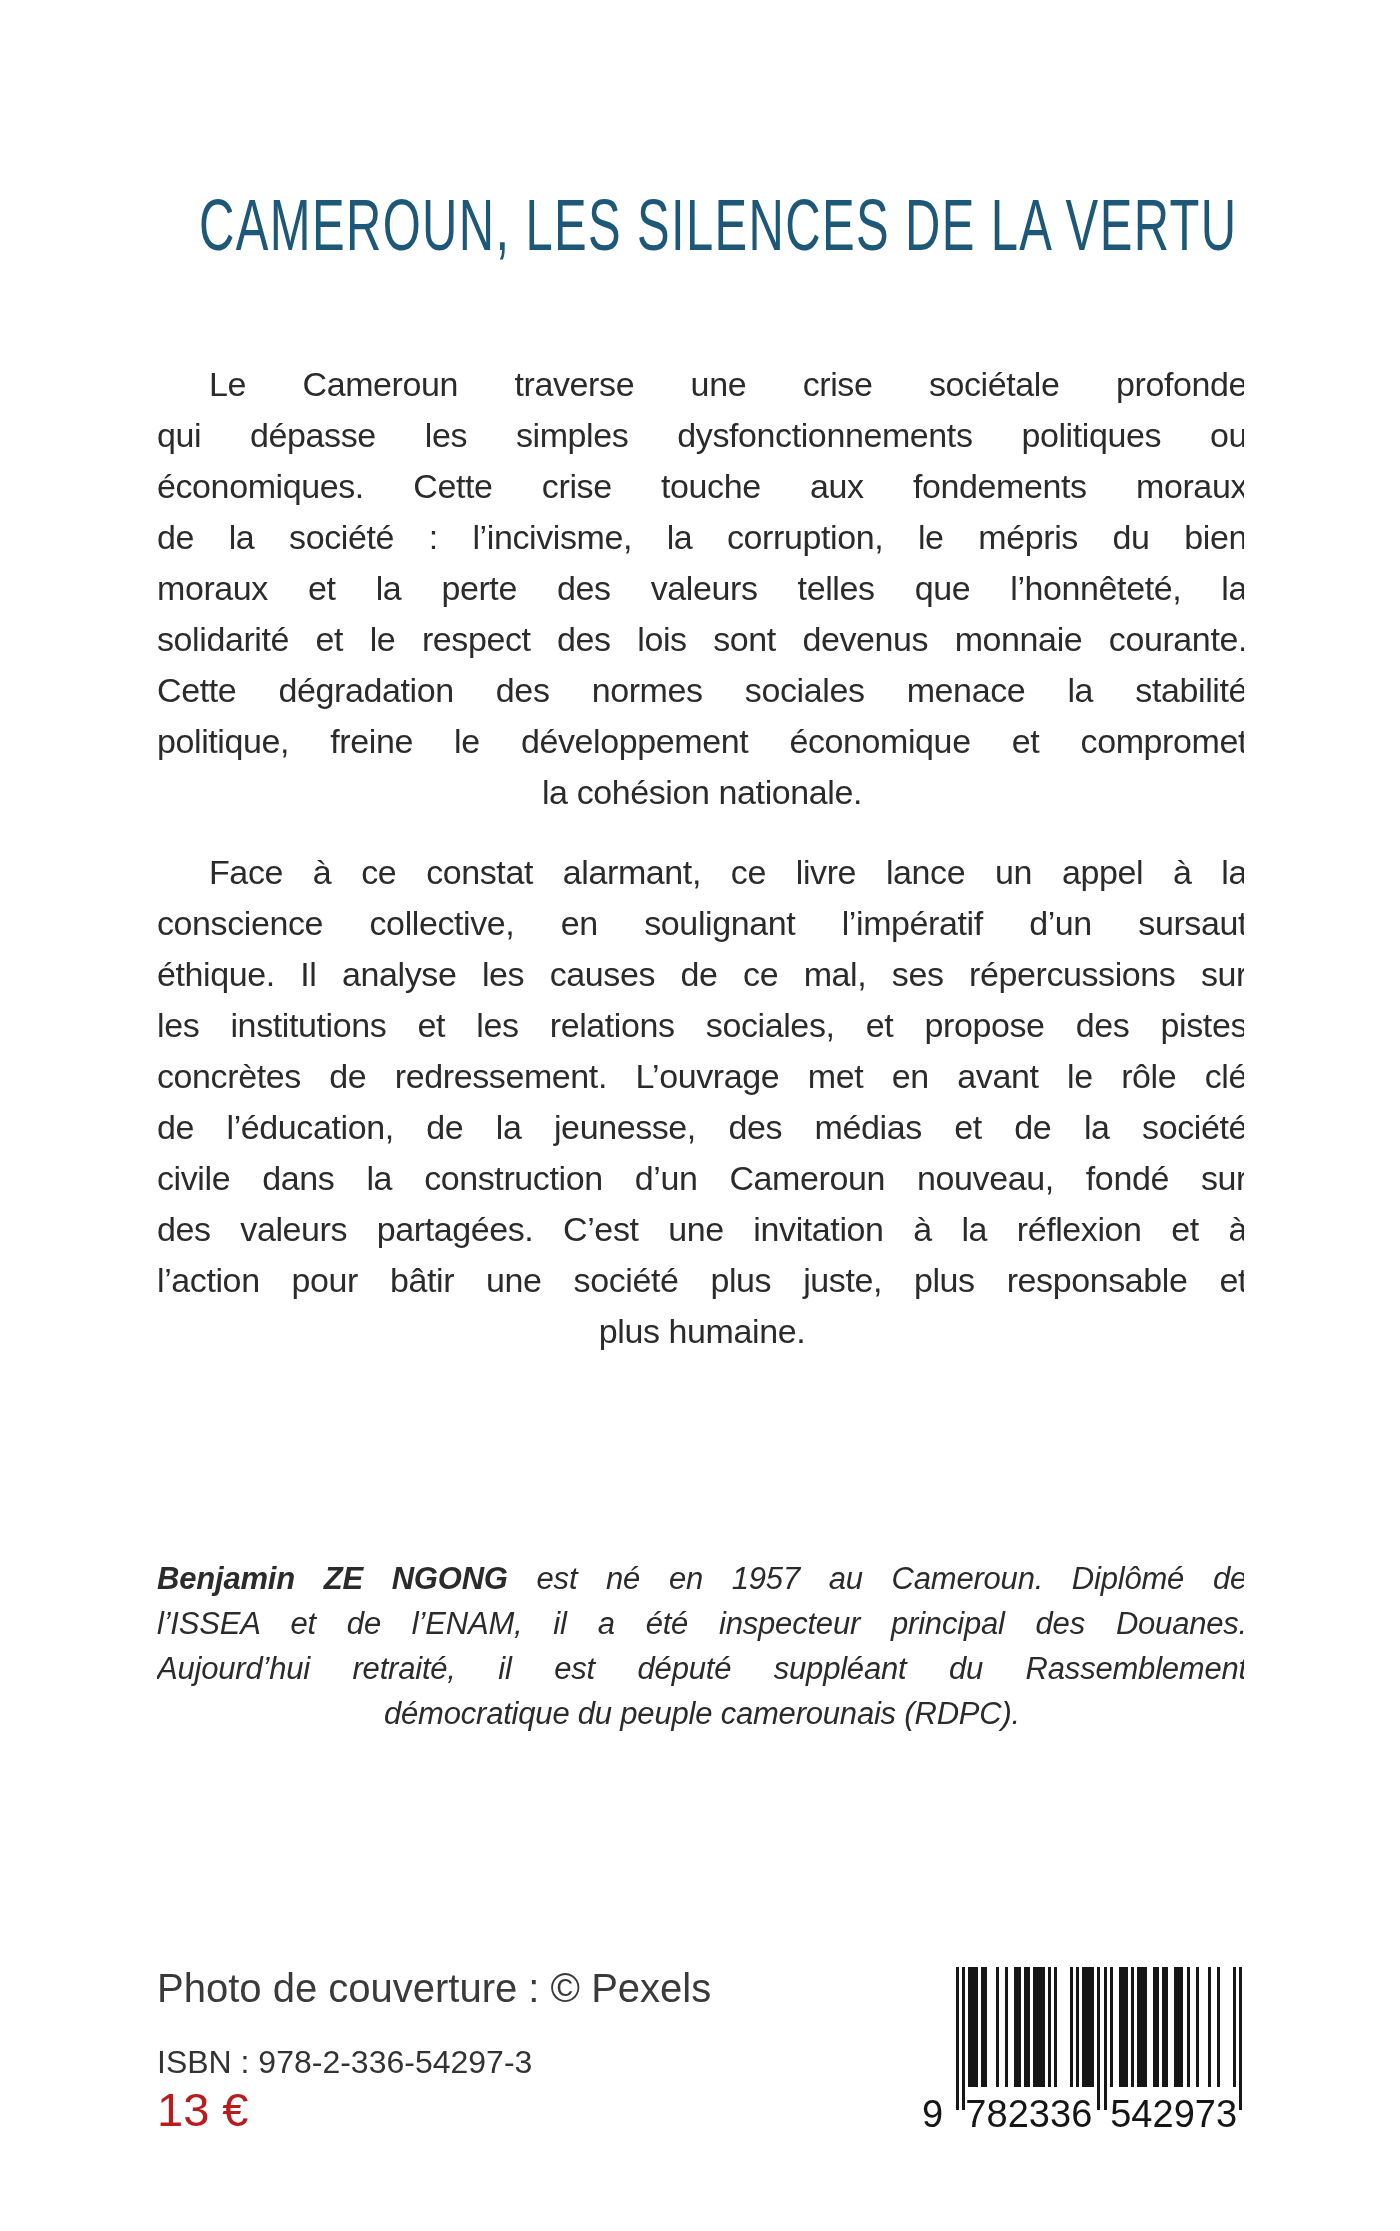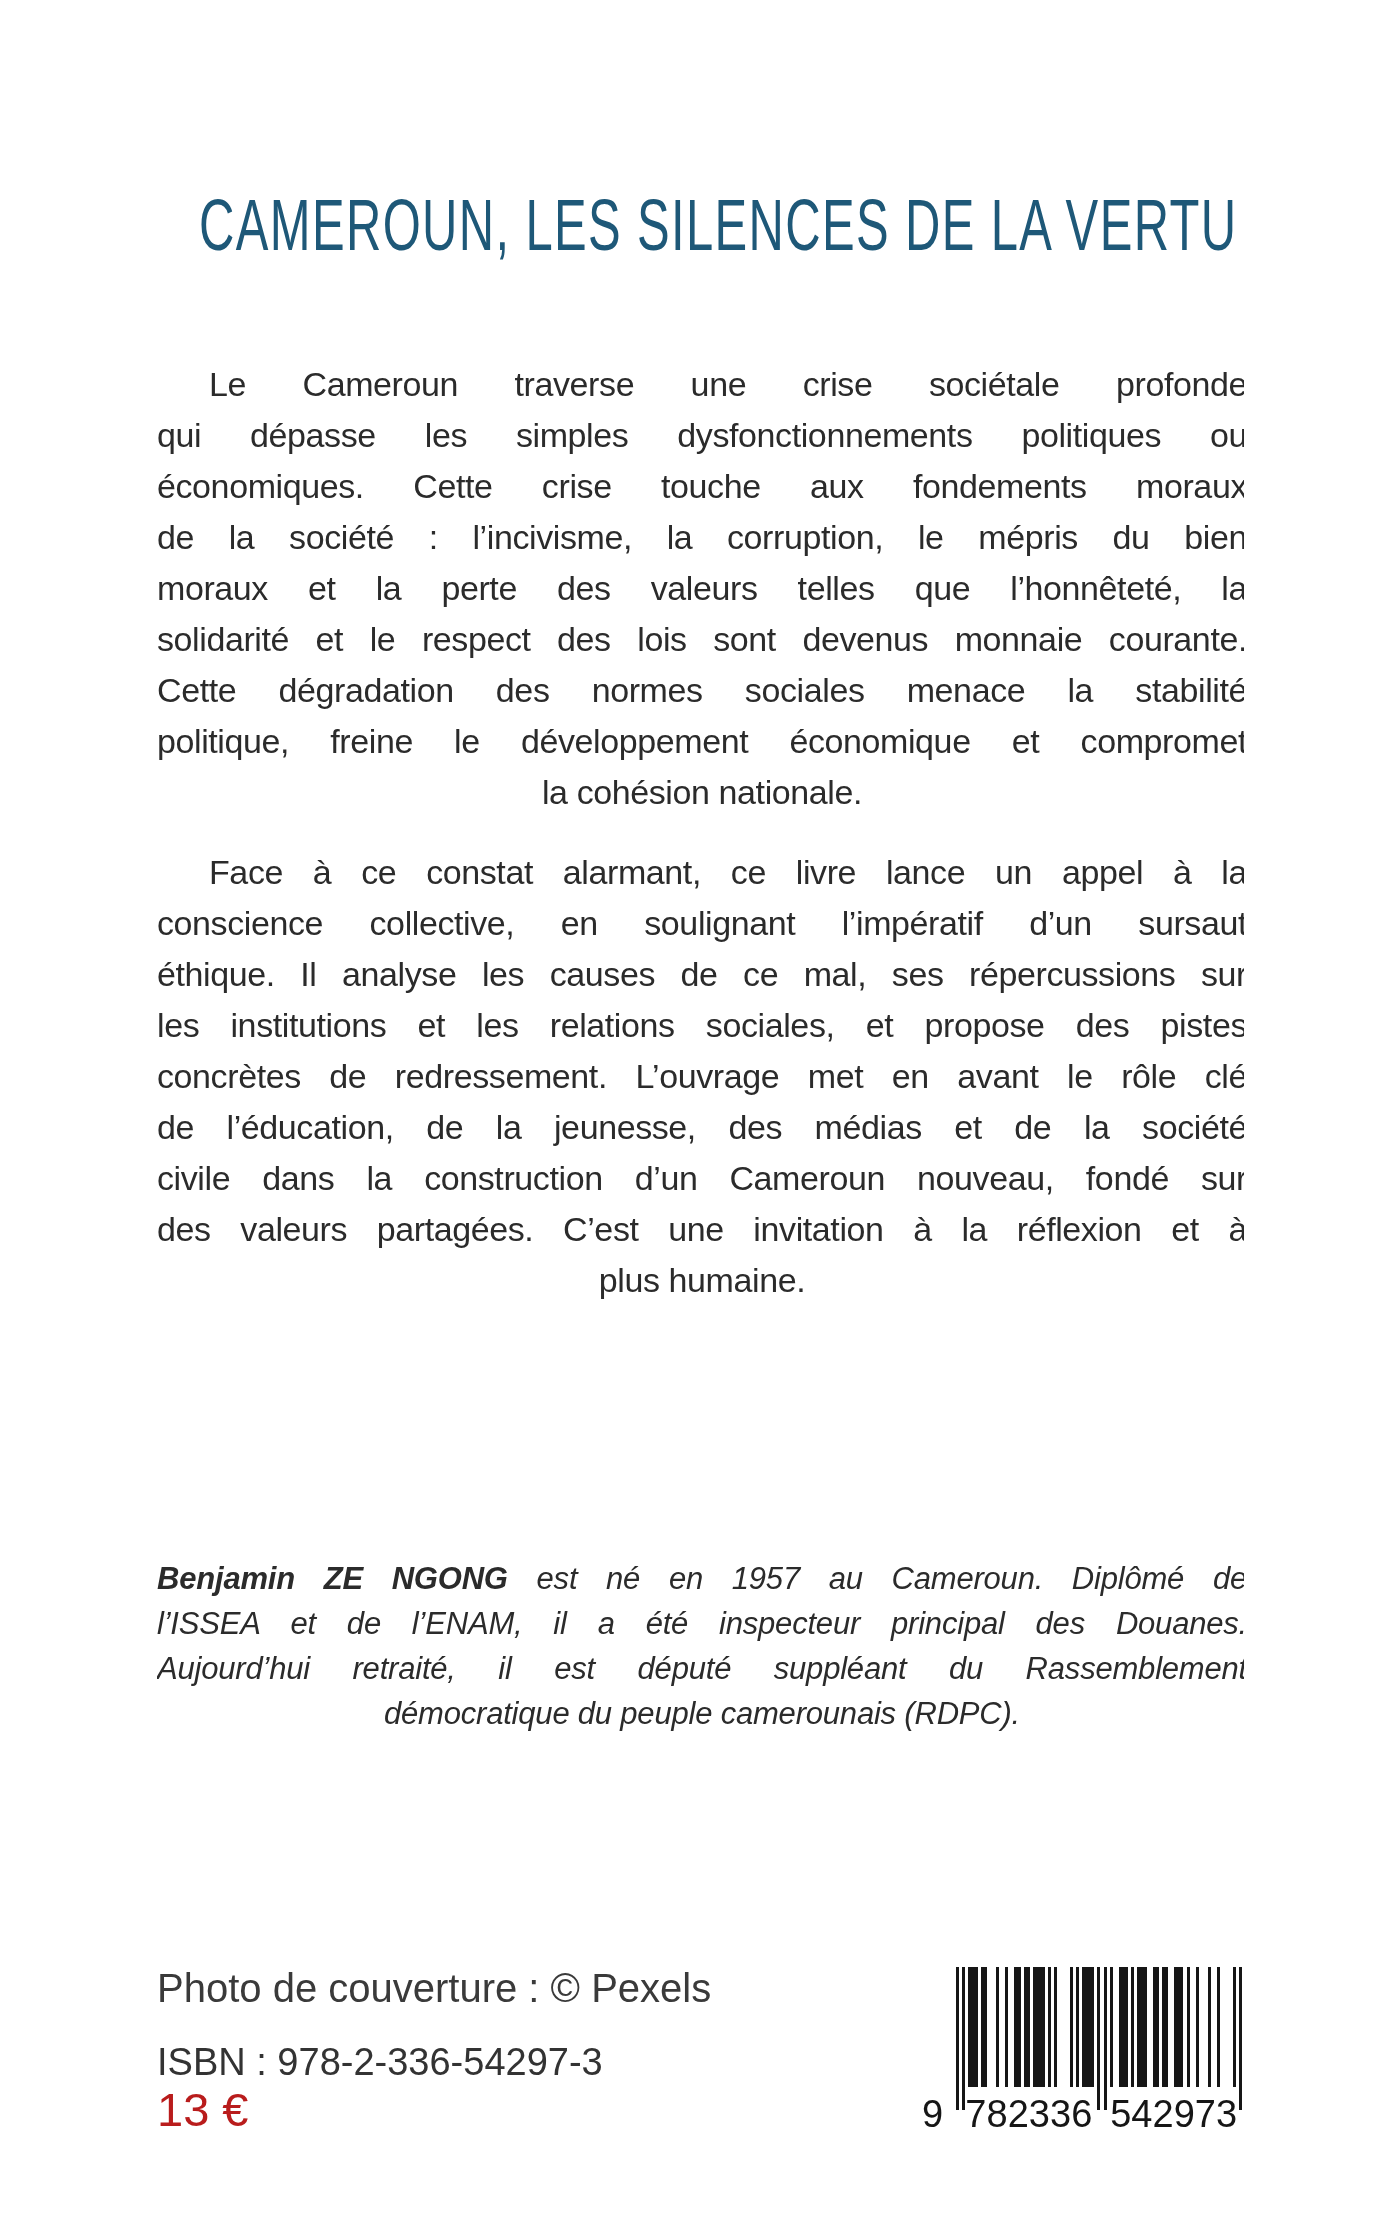--- a/index.html
+++ b/index.html
@@ -65,21 +65,21 @@
   
   .photo-credit{
     position:absolute;
     left:157px;top:1966px;
     font-size:40px;line-height:44px;
     color:#3a3a3a;
   }
   .isbn{
     position:absolute;
     left:157px;top:2037px;
-    font-size:38px;line-height:50px;
+    font-size:32px;line-height:50px;
     color:#333333;
   }
   .price{
     position:absolute;
     left:157px;top:2081px;
     font-size:47px;line-height:57px;
     color:#b91c1c;
   }
   
   .barcode{
@@ -131,20 +131,21 @@
       </div>
     <div class="para">
         <div class="jl indent">Face à ce constat alarmant, ce livre lance un appel à la</div>
         <div class="jl">conscience collective, en soulignant l’impératif d’un sursaut</div>
         <div class="jl">éthique. Il analyse les causes de ce mal, ses répercussions sur</div>
         <div class="jl">les institutions et les relations sociales, et propose des pistes</div>
         <div class="jl">concrètes de redressement. L’ouvrage met en avant le rôle clé</div>
         <div class="jl">de l’éducation, de la jeunesse, des médias et de la société</div>
         <div class="jl">civile dans la construction d’un Cameroun nouveau, fondé sur</div>
         <div class="jl">des valeurs partagées. C’est une invitation à la réflexion et à</div>
+        <div class="jl">l’action pour bâtir une société plus juste, plus responsable et</div>
         <div class="jl last">plus humaine.</div>
       </div>
   </div>
 
   <div class="bio">
     <div class="jl"><span class="bio-bold">Benjamin ZE NGONG</span><span> est né en 1957 au Cameroun. Diplômé de</span></div>
     <div>
         <div class="jl">l’ISSEA et de l’ENAM, il a été inspecteur principal des Douanes.</div>
         <div class="jl">Aujourd’hui retraité, il est député suppléant du Rassemblement</div>
         <div class="jl last">démocratique du peuple camerounais (RDPC).</div>

